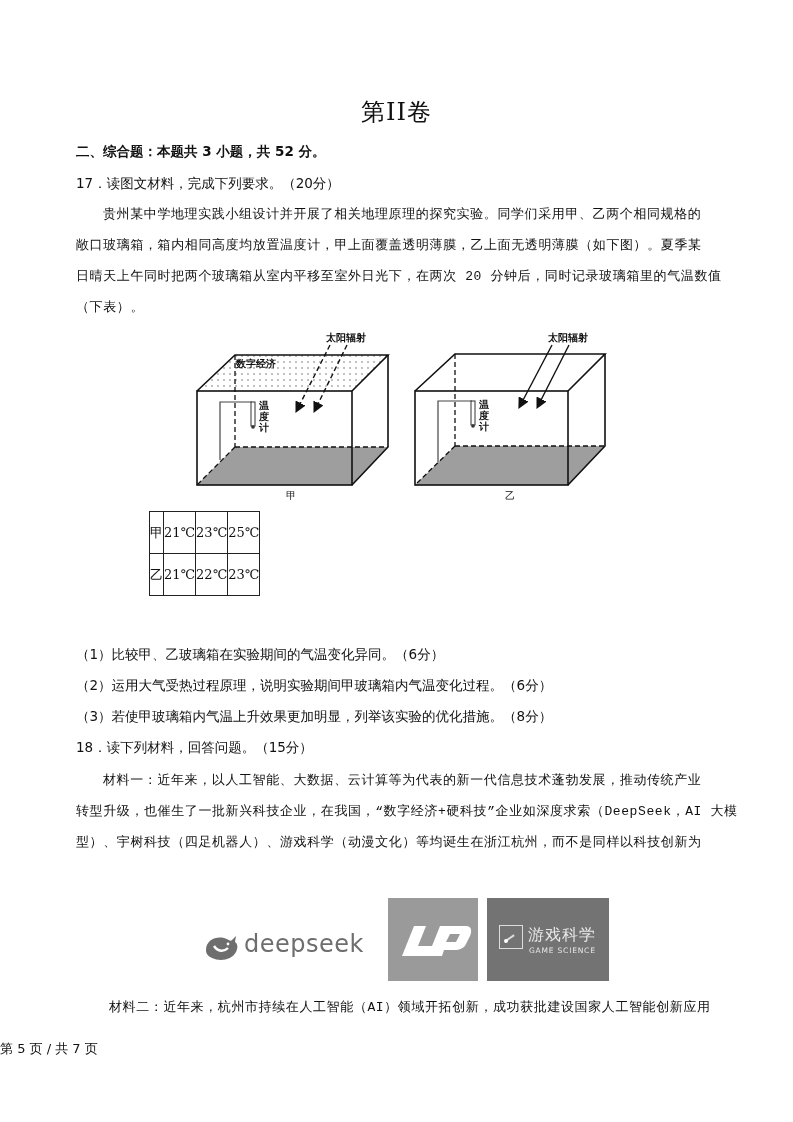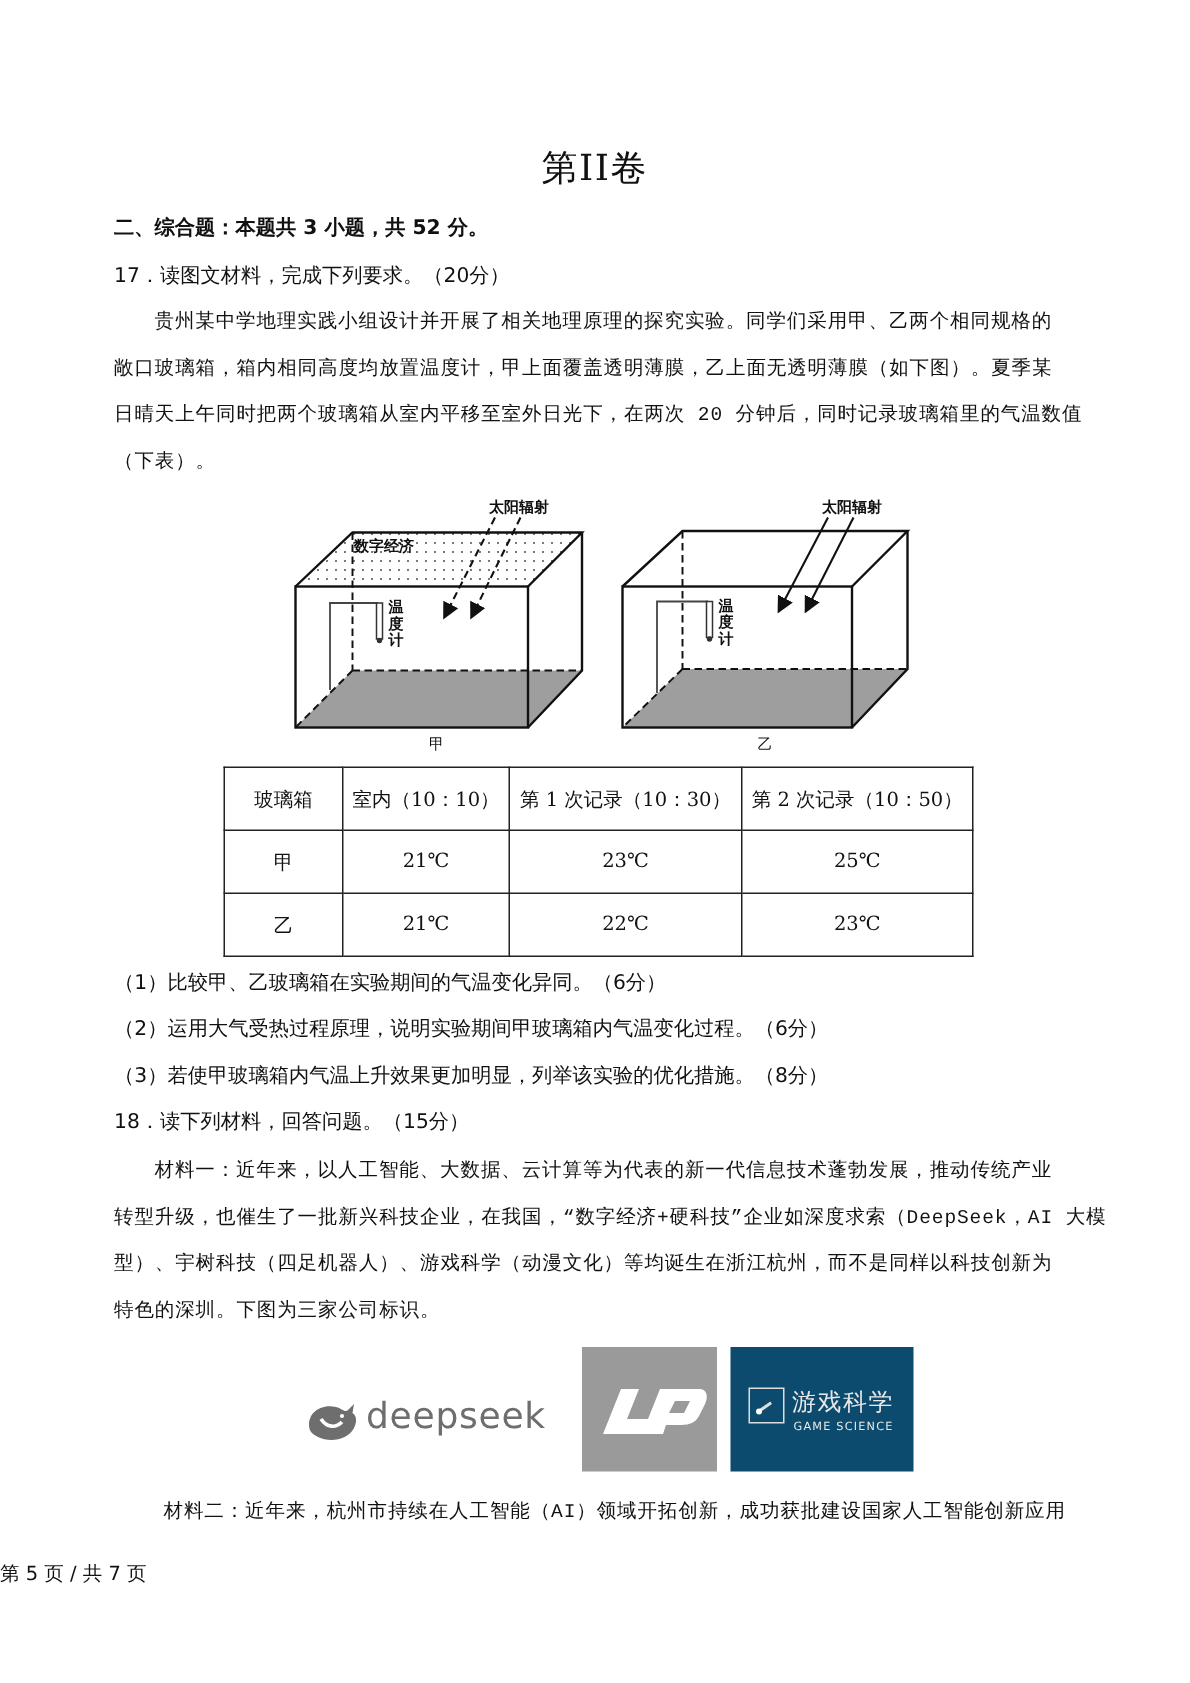--- a/index.html
+++ b/index.html
@@ -8,21 +8,21 @@
   .abs { position: absolute; }
   .title { left: 0; width: 793px; top: 96px; text-align: center; font-size: 24px;
            font-family: "DejaVu Serif", serif; letter-spacing: 1px; }
   .line { font-size: 13.5px; white-space: nowrap; }
   .sans { font-family: "DejaVu Sans", "Liberation Sans", sans-serif; }
   .para { font-size: 13px; line-height: 31px; white-space: nowrap; letter-spacing: 0.6px; font-family: Liberation Mono, monospace; }
   table.data { position: absolute; left: 149px; top: 511px; border-collapse: collapse; font-size: 13px; }
   table.data td { border: 1px solid #222; text-align: center; height: 41px; padding: 0; }
   .logo-ds { left: 202px; top: 926px; width: 160px; height: 40px; }
   .logo-up { left: 388px; top: 898px; width: 90px; height: 83px; background: #9a9a9a; }
-  .logo-gs { left: 487px; top: 898px; width: 122px; height: 83px; background: #0c4a6e; color: #e8e8e8; }
+  .logo-gs { left: 487px; top: 898px; width: 122px; height: 83px; background: #737373; color: #e8e8e8; }
   .footer { left: 0; width: 793px; top: 1040px; text-align: left; font-size: 13px; }
 </style>
 </head>
 <body>
 
 <div class="abs title">第II卷</div>
 
 <div class="abs line sans" style="left:76px; top:143px; font-weight:bold;">二、综合题：本题共 3 小题，共 52 分。</div>
 
 <div class="abs line sans" style="left:76px; top:175px;">17．读图文材料，完成下列要求。（20分）</div>
@@ -99,26 +99,20 @@
 <div class="abs sans" style="left:479px; top:399px; font-size:10px; font-weight:bold; line-height:11px; width:12px;">
   <div>温</div>
   <div>度</div>
   <div>计</div>
 </div>
 <div class="abs sans" style="left:286px; top:489px; font-size:10px;">甲</div>
 <div class="abs sans" style="left:505px; top:489px; font-size:10px;">乙</div>
 
 <table class="data">
   <tbody>
-      <tr>
-    <td style="width:78px;">玻璃箱</td>
-    <td style="width:110px;">室内（10：10）</td>
-    <td style="width:154px;">第 1 次记录（10：30）</td>
-    <td style="width:153px;">第 2 次记录（10：50）</td>
-  </tr>
   <tr>
     <td>甲</td>
     <td>21℃</td>
     <td>23℃</td>
     <td>25℃</td>
   </tr>
   <tr>
     <td>乙</td>
     <td>21℃</td>
     <td>22℃</td>
@@ -130,21 +124,20 @@
 <div class="abs line sans" style="left:76px; top:646px;">（1）比较甲、乙玻璃箱在实验期间的气温变化异同。（6分）</div>
 <div class="abs line sans" style="left:76px; top:677px;">（2）运用大气受热过程原理，说明实验期间甲玻璃箱内气温变化过程。（6分）</div>
 <div class="abs line sans" style="left:76px; top:708px;">（3）若使甲玻璃箱内气温上升效果更加明显，列举该实验的优化措施。（8分）</div>
 
 <div class="abs line sans" style="left:76px; top:739px;">18．读下列材料，回答问题。（15分）</div>
 
 <div class="abs para" style="left:76px; top:765px;">
   <div style="padding-left:27px;">材料一：近年来，以人工智能、大数据、云计算等为代表的新一代信息技术蓬勃发展，推动传统产业</div>
   <div>转型升级，也催生了一批新兴科技企业，在我国，“数字经济+硬科技”企业如深度求索（DeepSeek，AI 大模</div>
   <div>型）、宇树科技（四足机器人）、游戏科学（动漫文化）等均诞生在浙江杭州，而不是同样以科技创新为</div>
-  <div>特色的深圳。下图为三家公司标识。</div>
 </div>
 
 <div class="abs logo-ds">
   <svg width="40" height="40" style="position:absolute; left:0; top:2px;">
     <path d="M4,22 C4,12 14,8 22,10 C26,11 28,14 30,12 L34,8 L33,14 C36,16 36,20 34,24 C30,32 18,34 10,30 C6,28 4,26 4,22 Z" fill="#6e6e6e"></path>
     <path d="M12,18 C16,24 22,24 26,20" stroke="#fff" stroke-width="2.4" fill="none"></path>
     <circle cx="26" cy="16" r="1.4" fill="#fff"></circle>
   </svg>
   <span class="sans" style="position:absolute; left:42px; top:4px; font-size:24px; color:#6e6e6e; letter-spacing:0.5px;">deepseek</span>
 </div>

